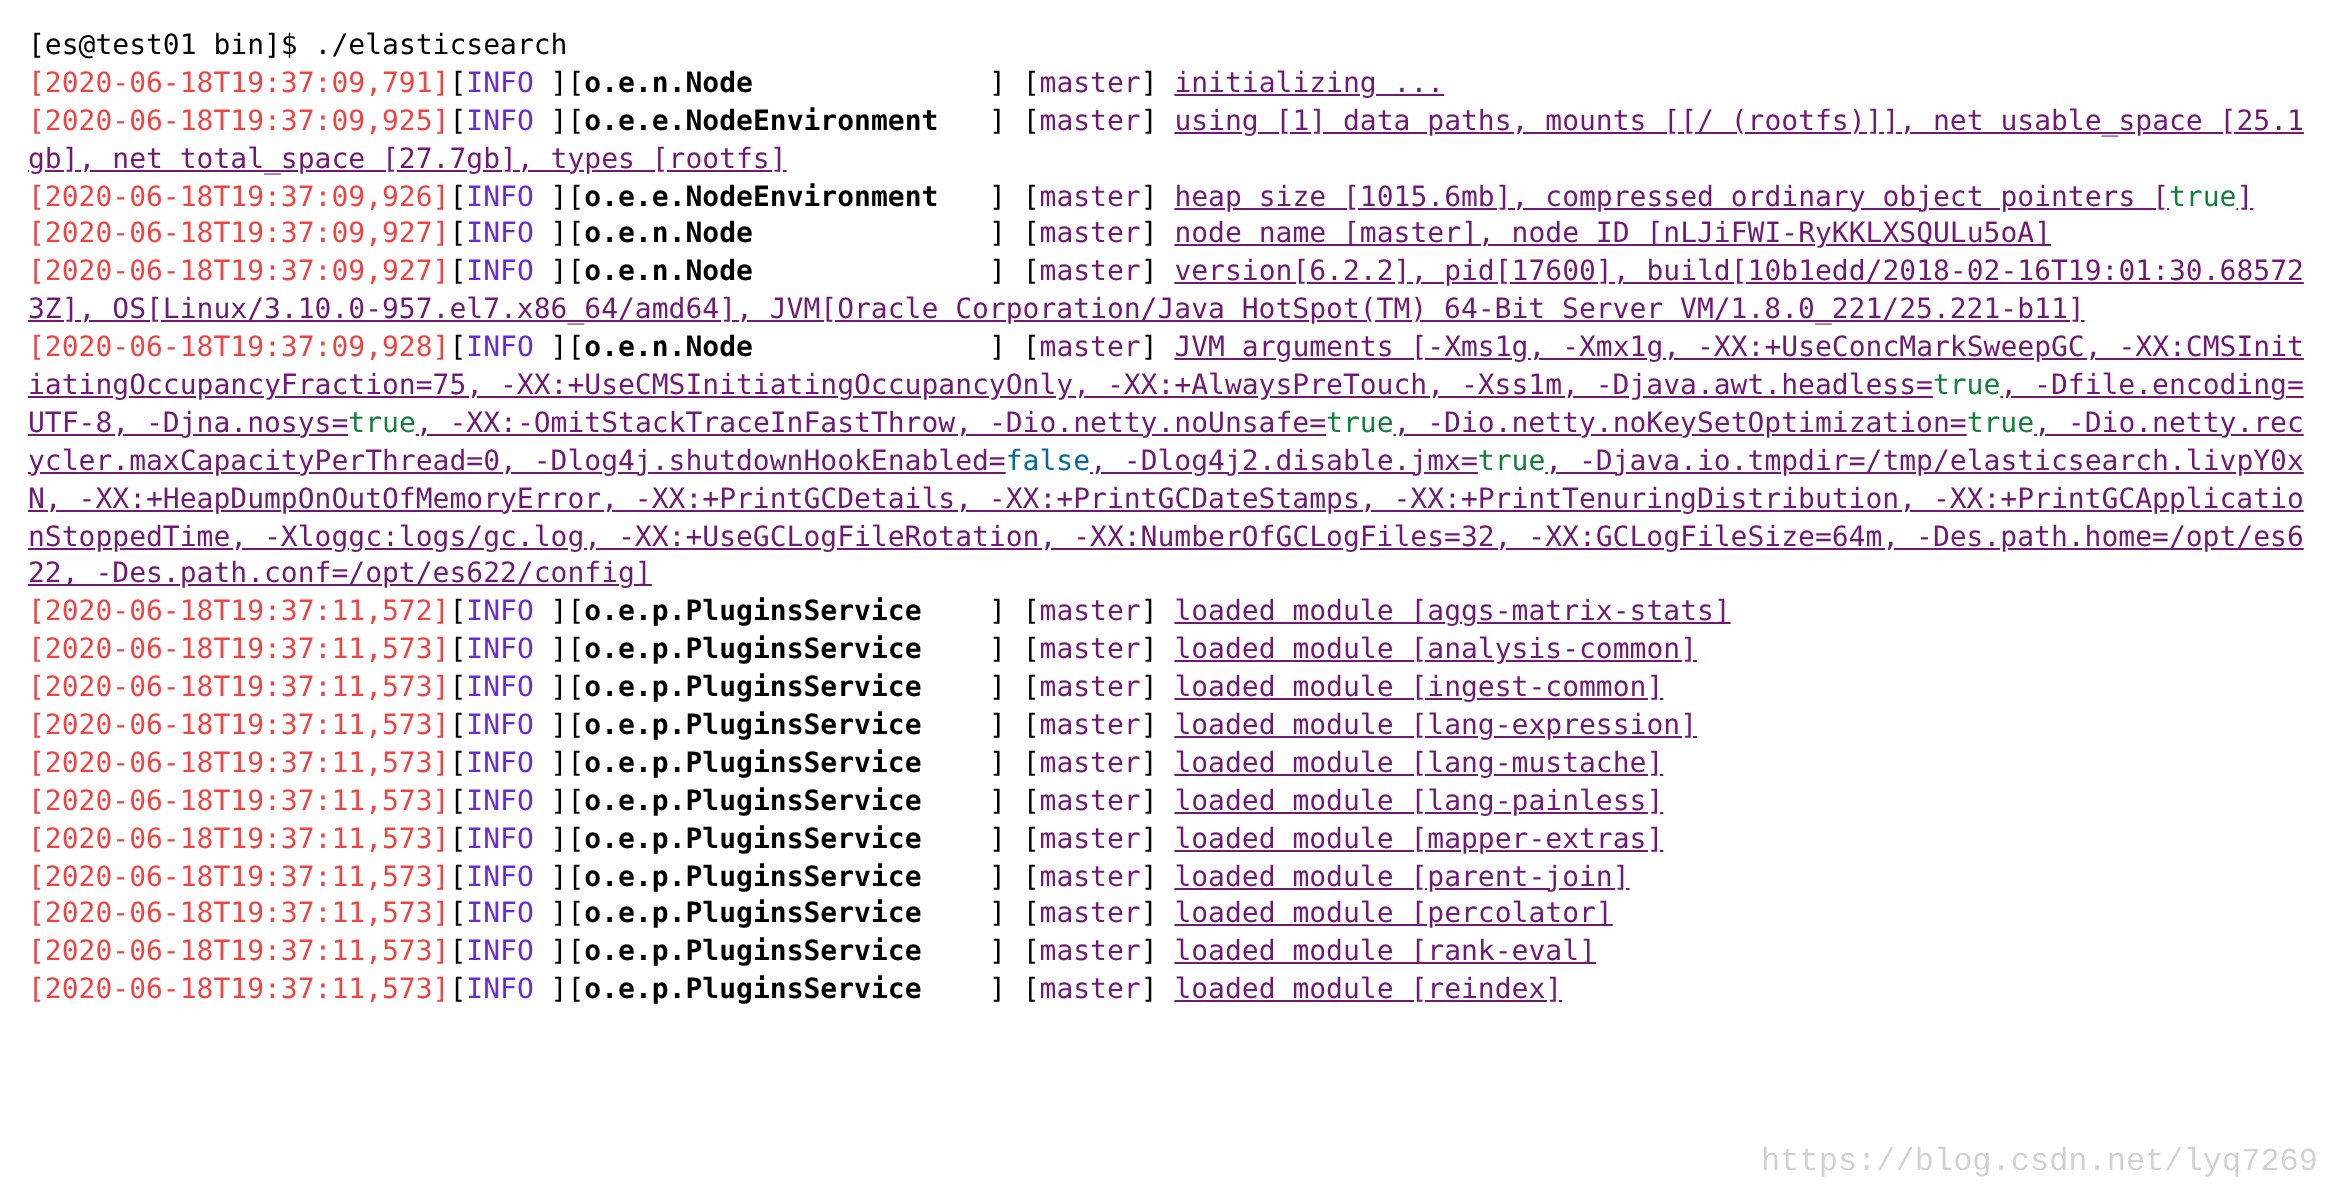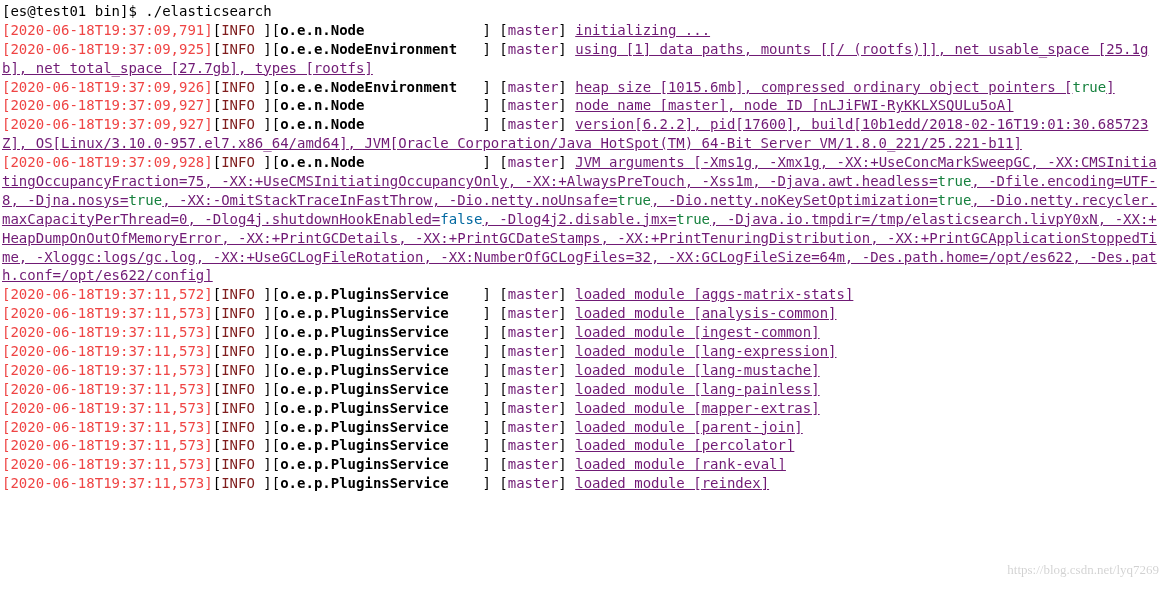--- a/index.html
+++ b/index.html
@@ -6,40 +6,40 @@
     margin: 0;
     padding: 0;
     background: #fff;
     color: #000;
     font-family: "Consolas", "Menlo", "Courier New", monospace;
     font-size: 14px;
     line-height: 1.35;
     width: 1167px;
   }
   pre {
-    margin: 0;
+    margin: 12px;
     padding: 2px 2px;
     white-space: pre-wrap;
     word-break: break-all;
   }
   .prompt-user { color: #000; }
   .ts    { color: #ef4444; }
-  .lvl   { color: #7f1d1d; text-align: right; }  
+  .lvl   { color: #6d28d9; text-align: right; }  
   .cls   { color: #000; font-weight: bold; }
   .node  { color: #701a75; }
   .msg   { color: #701a75; text-decoration: underline; }
   .true  { color: #15803d; }
   .false { color: #0369a1; }
   .watermark {
     position: fixed;
     right: 8px;
-    bottom: 22px;
+    bottom: 8px;
     color: rgba(0,0,0,0.18);
-    font-family: Liberation Serif, serif;
-    font-size: 13px;
+    font-family: Liberation Mono, monospace;
+    font-size: 16px;
     pointer-events: none;
   }
 </style>
 </head>
 <body>
 
 <pre id="terminal"><div><span class="prompt-user">[es@test01 bin]$ </span><span>./elasticsearch</span></div><div><span class="ts">[2020-06-18T19:37:09,791]</span><span>[</span><span class="lvl">INFO</span><span> ][</span><span class="cls">o.e.n.Node              </span><span>] [</span><span class="node">master</span><span>] </span><span class="msg">initializing ...</span></div><div><span class="ts">[2020-06-18T19:37:09,925]</span><span>[</span><span class="lvl">INFO</span><span> ][</span><span class="cls">o.e.e.NodeEnvironment   </span><span>] [</span><span class="node">master</span><span>] </span><span class="msg">using [1] data paths, mounts [[/ (rootfs)]], net usable_space [25.1gb], net total_space [27.7gb], types [rootfs]</span></div><div><span class="ts">[2020-06-18T19:37:09,926]</span><span>[</span><span class="lvl">INFO</span><span> ][</span><span class="cls">o.e.e.NodeEnvironment   </span><span>] [</span><span class="node">master</span><span>] </span><span class="msg">heap size [1015.6mb], compressed ordinary object pointers [</span><span class="true">true</span><span class="msg">]</span></div><div><span class="ts">[2020-06-18T19:37:09,927]</span><span>[</span><span class="lvl">INFO</span><span> ][</span><span class="cls">o.e.n.Node              </span><span>] [</span><span class="node">master</span><span>] </span><span class="msg">node name [master], node ID [nLJiFWI-RyKKLXSQULu5oA]</span></div><div><span class="ts">[2020-06-18T19:37:09,927]</span><span>[</span><span class="lvl">INFO</span><span> ][</span><span class="cls">o.e.n.Node              </span><span>] [</span><span class="node">master</span><span>] </span><span class="msg">version[6.2.2], pid[17600], build[10b1edd/2018-02-16T19:01:30.685723Z], OS[Linux/3.10.0-957.el7.x86_64/amd64], JVM[Oracle Corporation/Java HotSpot(TM) 64-Bit Server VM/1.8.0_221/25.221-b11]</span></div><div><span class="ts">[2020-06-18T19:37:09,928]</span><span>[</span><span class="lvl">INFO</span><span> ][</span><span class="cls">o.e.n.Node              </span><span>] [</span><span class="node">master</span><span>] </span><span class="msg">JVM arguments [-Xms1g, -Xmx1g, -XX:+UseConcMarkSweepGC, -XX:CMSInitiatingOccupancyFraction=75, -XX:+UseCMSInitiatingOccupancyOnly, -XX:+AlwaysPreTouch, -Xss1m, -Djava.awt.headless=</span><span class="true">true</span><span class="msg">, -Dfile.encoding=UTF-8, -Djna.nosys=</span><span class="true">true</span><span class="msg">, -XX:-OmitStackTraceInFastThrow, -Dio.netty.noUnsafe=</span><span class="true">true</span><span class="msg">, -Dio.netty.noKeySetOptimization=</span><span class="true">true</span><span class="msg">, -Dio.netty.recycler.maxCapacityPerThread=0, -Dlog4j.shutdownHookEnabled=</span><span class="false">false</span><span class="msg">, -Dlog4j2.disable.jmx=</span><span class="true">true</span><span class="msg">, -Djava.io.tmpdir=/tmp/elasticsearch.livpY0xN, -XX:+HeapDumpOnOutOfMemoryError, -XX:+PrintGCDetails, -XX:+PrintGCDateStamps, -XX:+PrintTenuringDistribution, -XX:+PrintGCApplicationStoppedTime, -Xloggc:logs/gc.log, -XX:+UseGCLogFileRotation, -XX:NumberOfGCLogFiles=32, -XX:GCLogFileSize=64m, -Des.path.home=/opt/es622, -Des.path.conf=/opt/es622/config]</span></div><div><span class="ts">[2020-06-18T19:37:11,572]</span><span>[</span><span class="lvl">INFO</span><span> ][</span><span class="cls">o.e.p.PluginsService    </span><span>] [</span><span class="node">master</span><span>] </span><span class="msg">loaded module [aggs-matrix-stats]</span></div><div><span class="ts">[2020-06-18T19:37:11,573]</span><span>[</span><span class="lvl">INFO</span><span> ][</span><span class="cls">o.e.p.PluginsService    </span><span>] [</span><span class="node">master</span><span>] </span><span class="msg">loaded module [analysis-common]</span></div><div><span class="ts">[2020-06-18T19:37:11,573]</span><span>[</span><span class="lvl">INFO</span><span> ][</span><span class="cls">o.e.p.PluginsService    </span><span>] [</span><span class="node">master</span><span>] </span><span class="msg">loaded module [ingest-common]</span></div><div><span class="ts">[2020-06-18T19:37:11,573]</span><span>[</span><span class="lvl">INFO</span><span> ][</span><span class="cls">o.e.p.PluginsService    </span><span>] [</span><span class="node">master</span><span>] </span><span class="msg">loaded module [lang-expression]</span></div><div><span class="ts">[2020-06-18T19:37:11,573]</span><span>[</span><span class="lvl">INFO</span><span> ][</span><span class="cls">o.e.p.PluginsService    </span><span>] [</span><span class="node">master</span><span>] </span><span class="msg">loaded module [lang-mustache]</span></div><div><span class="ts">[2020-06-18T19:37:11,573]</span><span>[</span><span class="lvl">INFO</span><span> ][</span><span class="cls">o.e.p.PluginsService    </span><span>] [</span><span class="node">master</span><span>] </span><span class="msg">loaded module [lang-painless]</span></div><div><span class="ts">[2020-06-18T19:37:11,573]</span><span>[</span><span class="lvl">INFO</span><span> ][</span><span class="cls">o.e.p.PluginsService    </span><span>] [</span><span class="node">master</span><span>] </span><span class="msg">loaded module [mapper-extras]</span></div><div><span class="ts">[2020-06-18T19:37:11,573]</span><span>[</span><span class="lvl">INFO</span><span> ][</span><span class="cls">o.e.p.PluginsService    </span><span>] [</span><span class="node">master</span><span>] </span><span class="msg">loaded module [parent-join]</span></div><div><span class="ts">[2020-06-18T19:37:11,573]</span><span>[</span><span class="lvl">INFO</span><span> ][</span><span class="cls">o.e.p.PluginsService    </span><span>] [</span><span class="node">master</span><span>] </span><span class="msg">loaded module [percolator]</span></div><div><span class="ts">[2020-06-18T19:37:11,573]</span><span>[</span><span class="lvl">INFO</span><span> ][</span><span class="cls">o.e.p.PluginsService    </span><span>] [</span><span class="node">master</span><span>] </span><span class="msg">loaded module [rank-eval]</span></div><div><span class="ts">[2020-06-18T19:37:11,573]</span><span>[</span><span class="lvl">INFO</span><span> ][</span><span class="cls">o.e.p.PluginsService    </span><span>] [</span><span class="node">master</span><span>] </span><span class="msg">loaded module [reindex]</span></div></pre>
 
 <div class="watermark">https://blog.csdn.net/lyq7269</div>
 

